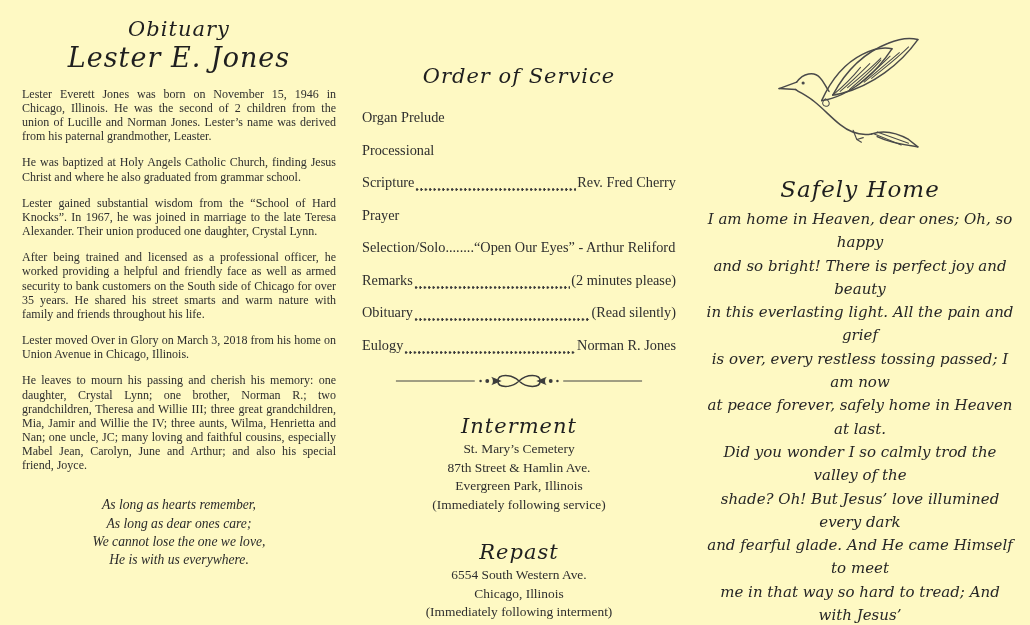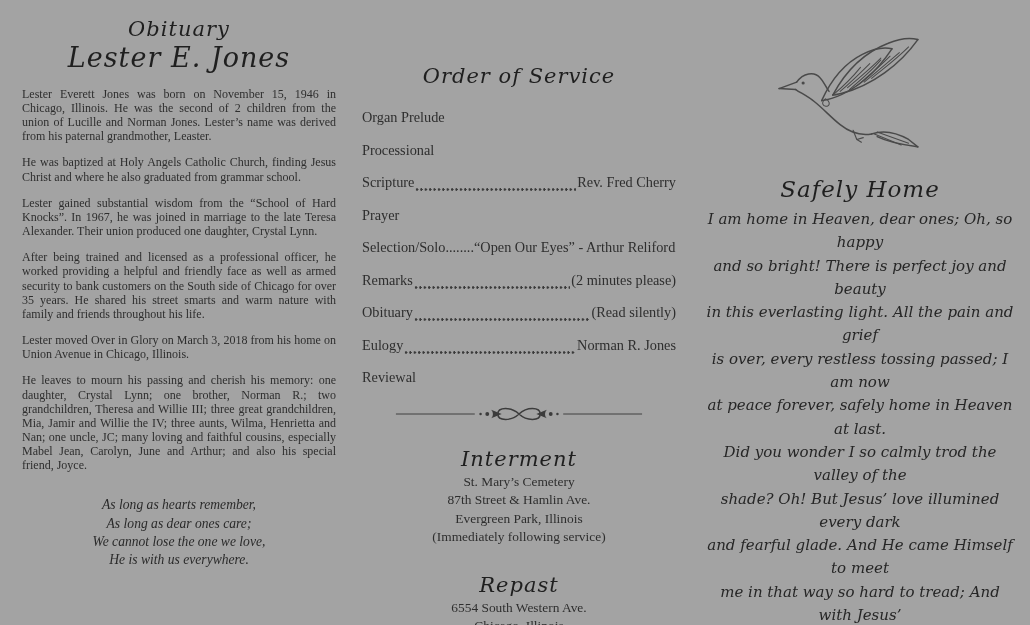--- a/index.html
+++ b/index.html
@@ -1,21 +1,21 @@
 <!DOCTYPE html>
 <html><head>
 <meta charset="utf-8">
 <style>
   * { margin: 0; padding: 0; box-sizing: border-box; }
   html, body { background: #e8e8e8; }
   .page {
     position: relative;
     width: 1030px;
     height: 625px;
-    background: #a3a3a3;
+    background: #fef9c3;
     font-family: "Liberation Serif", "DejaVu Serif", serif;
     color: #2e2e2e;
     overflow: hidden;
   }
   .col { position: absolute; top: 0; }
   .col-left   { left: 22px;  width: 314px; padding-top: 18px; }
   .col-middle { left: 362px; width: 314px; padding-top: 16px; }
   .col-right  { left: 702px; width: 316px; padding-top: 30px; }
 
   .script-title {
@@ -132,23 +132,20 @@
       </div>
       <div class="os-row">
         <span>Obituary</span>
         <span class="leader"></span>
         <span>(Read silently)</span>
       </div>
       <div class="os-row">
         <span>Eulogy</span>
         <span class="leader"></span>
         <span>Norman R. Jones</span>
-      </div>
-      <div class="os-row">
-        <span>Reviewal</span>
       </div>
     </div>
 
     <div class="divider-wrap">
       <svg width="250" height="26" viewBox="0 0 260 26" fill="none" stroke="#3c3c3c">
         <path d="M2 13 H84" stroke-width="1"></path>
         <path d="M176 13 H258" stroke-width="1"></path>
         <circle cx="90" cy="13" r="1.3" fill="#3c3c3c" stroke="none"></circle>
         <circle cx="97" cy="13" r="2" fill="#3c3c3c" stroke="none"></circle>
         <path d="M101 8.5 L112 13 L101 17.5 C103.5 15.2 103.5 10.8 101 8.5 Z" fill="#3c3c3c" stroke="none"></path>

